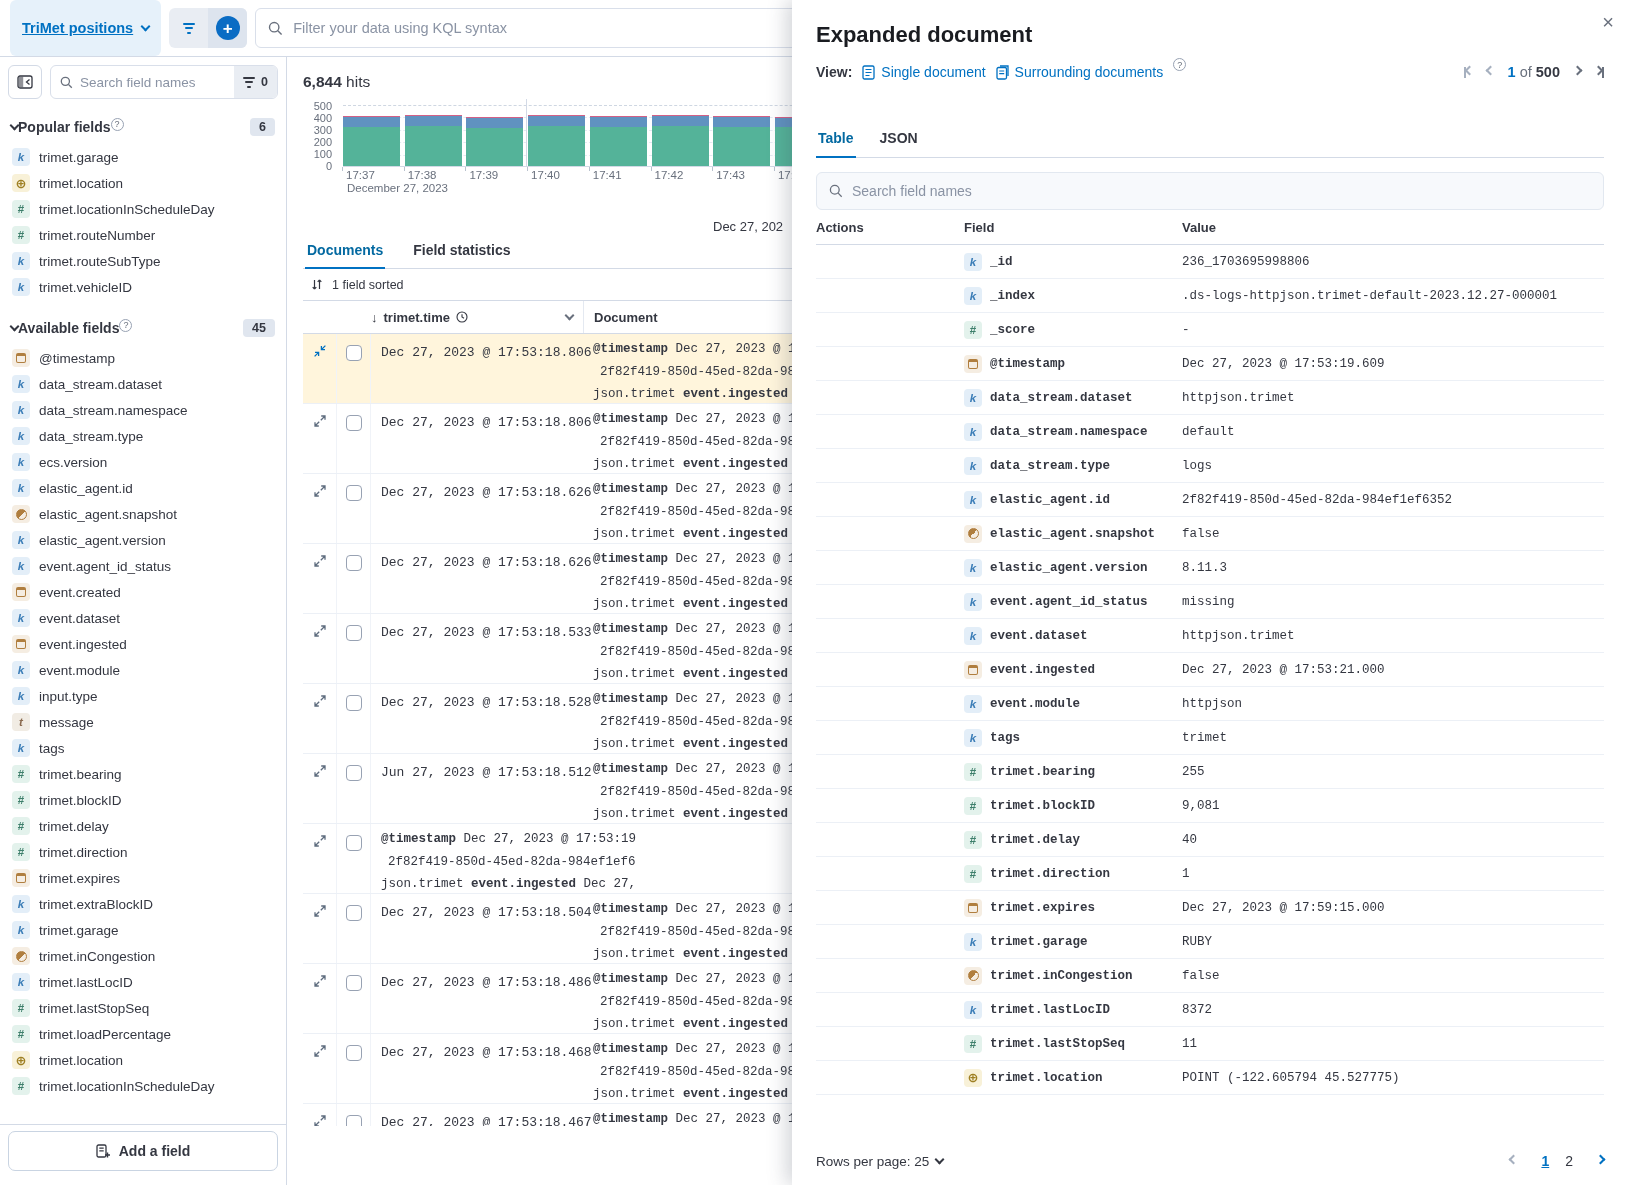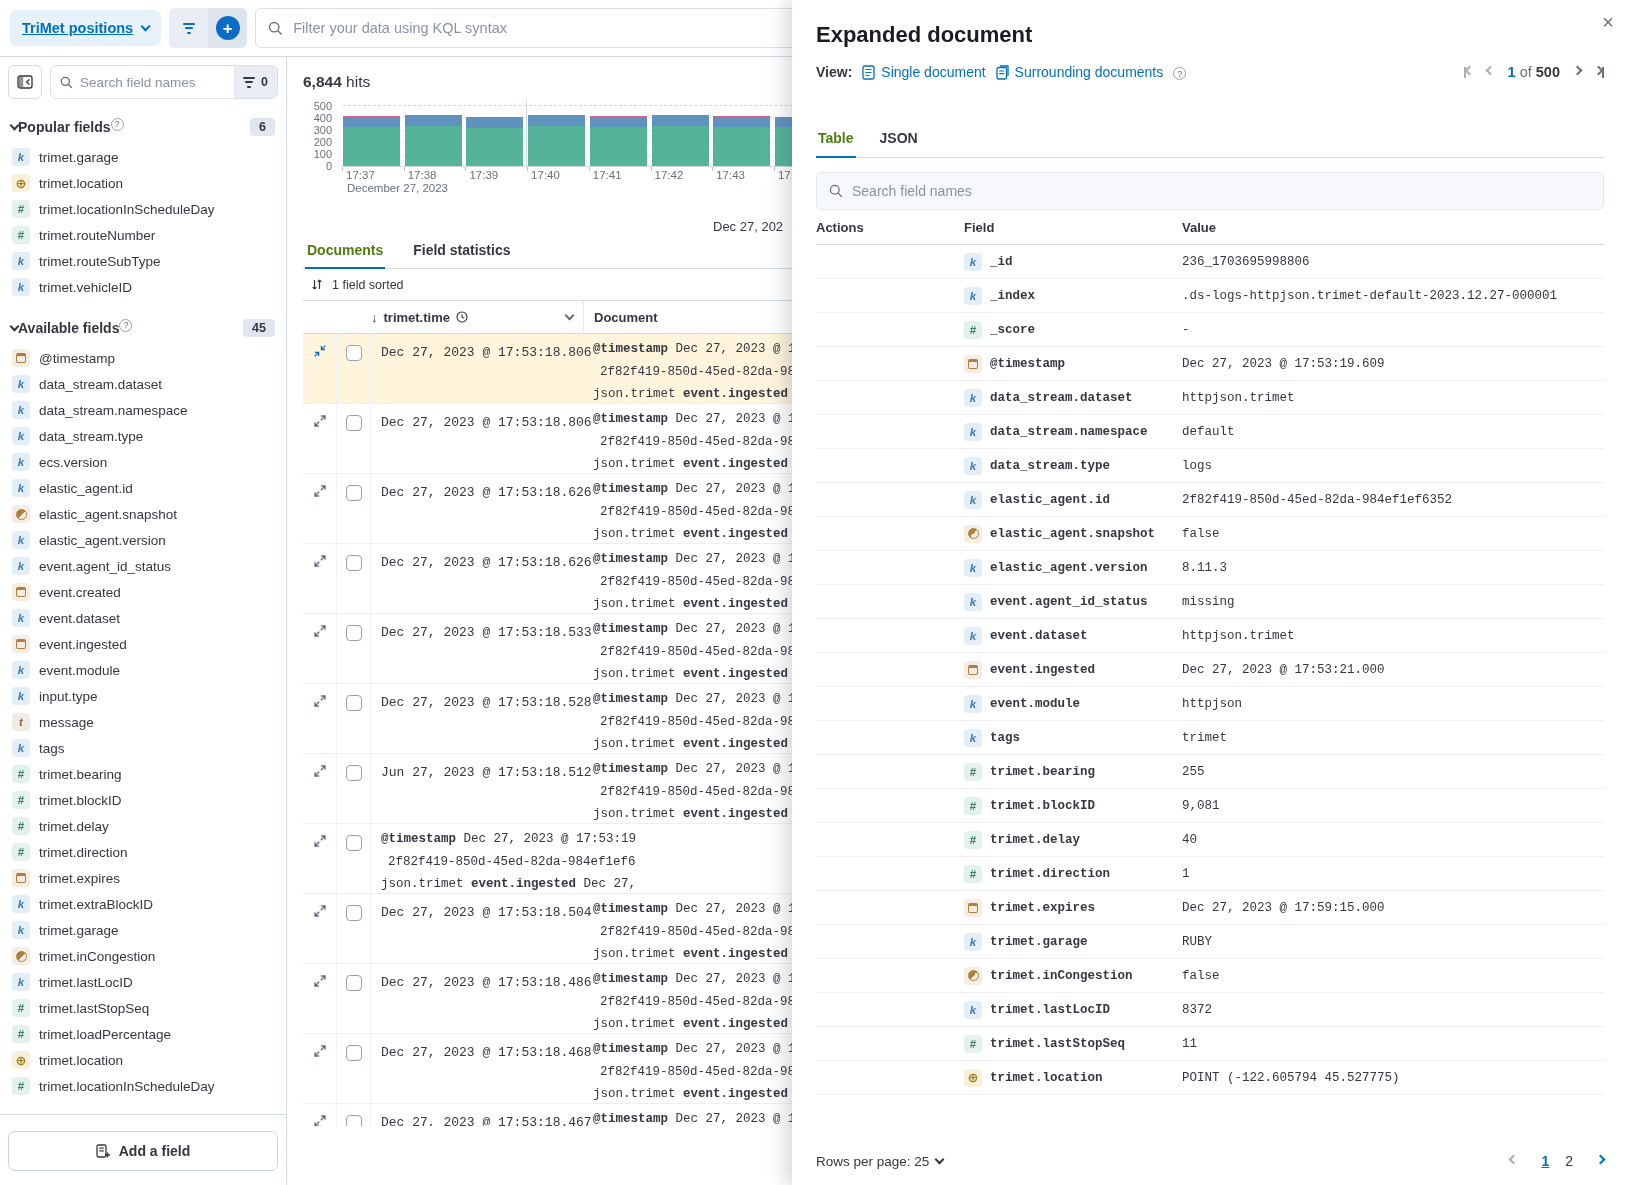--- a/index.html
+++ b/index.html
@@ -7,21 +7,21 @@
   body {
     font-family:"Liberation Sans","DejaVu Sans",sans-serif;
     color:#343741; background:#fff; position:relative; overflow:hidden;
     font-size:14px;
   }
   .mono { font-family:"Liberation Mono","DejaVu Sans Mono",monospace; }
 
   
   .topbar { display:flex; align-items:center; gap:8px; height:57px;
     padding:8px 10px; border-bottom:1px solid #D3DAE6; }
-  .dataview-btn { background:#E6F1FA; border:none; border-radius:6px; height:36px;
+  .dataview-btn { background:#E6F1FA; border:none; border-radius:6px; height:56px;
     padding:0 12px; display:flex; align-items:center; gap:9px; cursor:pointer;text-align:center; }
   .dataview-btn .lbl { color:#0071C2; font-weight:700; font-size:14.5px; text-decoration:underline; }
   .chev { width:7px; height:7px; border-right:2px solid currentColor; border-bottom:2px solid currentColor;
     display:inline-block; transform:rotate(45deg); margin-top:-3px; }
   .chev.right { transform:rotate(-45deg); }
   .chev.left  { transform:rotate(135deg); }
   .blue { color:#0071C2; }
   .btn-group { display:flex; align-items:center; background:#E9EDF3; border-radius:6px; height:40px; overflow:hidden; }
   .icon-btn { width:39px; height:40px; display:flex; align-items:center; justify-content:center; border:none; background:transparent; cursor:pointer; }
   .icon-btn.darker { background:#DDE4EE; }
@@ -63,21 +63,21 @@
     align-items:center; justify-content:center; font-size:11.5px; font-weight:700; font-style:italic; }
   .t-k    { background:#E3EEF8; color:#3B7DB7; }
   .t-num  { background:#E3F2EC; color:#3E7F6B; font-style:normal; }
   .t-text { background:#F1ECE4; color:#8A6A4F; }
   .t-geo  { background:#F8F1D8; color:#9E7F22; font-style:normal; font-size:13px; }
   .t-date { background:#F5EDE2; }
   .t-bool { background:#F5EDE2; }
   .cal { width:10px; height:10px; border:1.5px solid #B07E3E; border-top:3.5px solid #B07E3E; border-radius:2px; display:block; }
   .half { width:11px; height:11px; border:1.5px solid #B07E3E; border-radius:50%; display:block;
     background:linear-gradient(135deg,#B07E3E 50%,transparent 50%); }
-  .add-field-wrap { position:absolute; left:0; right:0; bottom:0; padding:16px 8px 14px; border-top:1px solid #D3DAE6; background:#fff; }
+  .add-field-wrap { position:absolute; left:0; right:0; bottom:0; padding:6px 8px 14px; border-top:1px solid #D3DAE6; background:#fff; }
   .add-field-btn { width:100%; height:40px; border:1px solid #C9D4E2; border-radius:7px; background:#fff;
     display:flex; align-items:center; justify-content:center; gap:8px; font-weight:700; font-size:14px; color:#343741; cursor:pointer; }
 
   
   .main { flex:1; position:relative; padding:16px 0 0 16px; overflow:hidden; }
   .hits-row { font-size:15.5px; margin-bottom:14px; }
   .hits { font-weight:700; }
   .chart-block { position:relative; margin-top:14px; }
   .yaxis { position:absolute; left:0; top:-5px; width:36px; height:72px; display:flex; flex-direction:column;
     justify-content:space-between; align-items:flex-end; padding-right:7px; font-size:11px; color:#69707D; }
@@ -87,21 +87,21 @@
   .vline { position:absolute; top:-6px; bottom:0; width:1px; background:#D3DAE6; }
   .seg { position:absolute; width:57px; }
   .xaxis { margin-left:40px; position:relative; height:34px; font-size:11.5px; color:#69707D; }
   .xl { position:absolute; top:2px; }
   .xtick { position:absolute; top:0; width:1px; height:4px; background:#B9C2CE; }
   .axis-date { position:absolute; left:4px; top:15px; }
   .range-caption { position:absolute; top:162px; left:426px; font-size:13px; color:#343741; white-space:nowrap; }
 
   .tabs { display:flex; gap:26px; margin-top:34px; border-bottom:1px solid #D3DAE6; padding-left:2px; }
   .tab { padding:7px 2px 9px; font-size:14px; font-weight:700; cursor:pointer; color:#343741; }
-  .tab.active { color:#4d7c0f; border-bottom:2px solid #0071C2; margin-bottom:-1px; }
+  .tab.active { color:#0369a1; border-bottom:2px solid #0071C2; margin-bottom:-1px; }
   .sorted-bar { height:32px; display:flex; align-items:center; gap:9px; padding-left:8px;
     border-bottom:1px solid #D3DAE6; font-size:12.5px; color:#343741; }
 
   .grid-head { display:flex; align-items:center; height:33px; border-bottom:1px solid #D3DAE6;
     font-size:13px; font-weight:700; }
   .gh-spacer { width:68px; flex:none; }
   .gh-time { width:212px; flex:none; display:flex; align-items:center; gap:6px; padding-right:10px; }
   .gh-time .cd { margin-left:auto; color:#69707D; }
   .gh-doc { flex:1; border-left:1px solid #E4E9F1; padding-left:10px; align-self:stretch; display:flex; align-items:center; }
   .doc-rows { overflow:hidden; height:792px; }
@@ -115,21 +115,21 @@
   .cell.doc { flex:1; font-size:12.5px; line-height:22.5px; padding-top:4px; padding-left:10px;
     overflow:hidden; white-space:nowrap; }
   .cell.doc .l2 { padding-left:7px; }
 
   
   .flyout { position:absolute; top:0; right:0; width:836px; height:1185px; background:#fff;
     box-shadow:-6px 0 18px rgba(60,70,85,.22); padding:22px 24px 0; }
   .flyout-close { position:absolute; top:12px; right:14px; font-size:20px; color:#69707D; background:none;
     border:none; cursor:pointer; line-height:1; }
   .flyout-title { font-size:22px; font-weight:700; color:#1A1C21; }
-  .view-row { display:flex; align-items:flex-end; gap:10px; margin-top:16px; font-size:14px; }
+  .view-row { display:flex; align-items:flex-start; gap:10px; margin-top:16px; font-size:14px; }
   .view-label { font-weight:700; }
   .view-link { display:inline-flex; align-items:center; gap:6px; color:#0071C2; cursor:pointer; }
   .pager { margin-left:auto; display:flex; align-items:center; gap:14px; font-size:14.5px; color:#69707D; }
   .pg-ic { display:inline-flex; align-items:center; cursor:pointer; }
   .pg-ic .bar { width:2px; height:11px; background:currentColor; display:inline-block; }
   .muted { color:#A6B0BF; }
   .pager .cur { color:#0071C2; font-weight:700; }
   .pager .tot { color:#343741; font-weight:700; }
   .flyout-tabs { display:flex; gap:22px; margin-top:44px; border-bottom:1px solid #D3DAE6; }
   .flyout-tabs .tab { padding:6px 2px 10px; }

